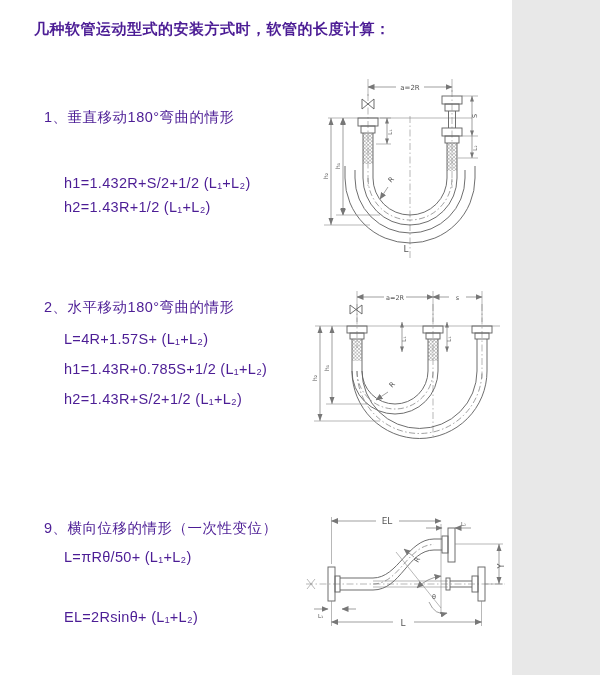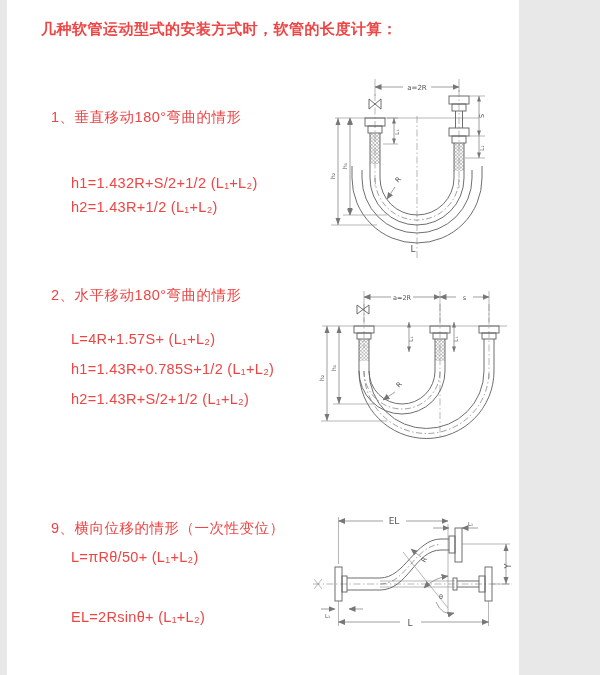--- a/index.html
+++ b/index.html
@@ -1,19 +1,19 @@
 <!DOCTYPE html>
 <html><head>
 <meta charset="utf-8">
 <style>
   html,body{margin:0;padding:0;background:#e8e8e8;}
   .page{
     position:relative;width:512px;height:675px;background:#ffffff;
     font-family:"Liberation Sans","DejaVu Sans",sans-serif;
-    color:#ef4444;overflow:hidden;margin-left:7px;
+    color:#4c1d95;overflow:hidden;
   }
   .title{position:absolute;left:34px;top:20px;font-size:15px;font-weight:bold;letter-spacing:.5px;}
   .sec-heading{position:absolute;font-size:14.5px;font-weight:normal;letter-spacing:.5px;}
   .formula{position:absolute;font-size:14.5px;letter-spacing:.3px;}
   .diagram{position:absolute;}
   svg{display:block;}
   svg text{font-family:"DejaVu Sans","Liberation Sans",sans-serif;fill:#555;}
   .draw{stroke:#666;fill:none;stroke-width:.95;}
   .thin{stroke:#888;fill:none;stroke-width:.6;}
   .dim{stroke:#777;fill:none;stroke-width:.7;}
@@ -96,21 +96,21 @@
     <line class="dim" x1="172" y1="70" x2="172" y2="92"></line>
     <path d="M172,92 l-2,-5.5 4,0 z" fill="#777"></path>
     <text x="177" y="82" font-size="5.5" text-anchor="middle" transform="rotate(-90 177 82)">L₂</text>
 
     <text x="91" y="117" font-size="7" transform="rotate(-45 91 117)">R</text>
     <line class="dim" x1="88" y1="121" x2="80" y2="133" marker-end="url(#m1e)"></line>
 
     <text x="106" y="186" font-size="9" text-anchor="middle">L</text>
   </svg>
 
-  <div class="sec-heading" style="left:44px;top:286px">2、水平移动180°弯曲的情形</div>
+  <div class="sec-heading" style="left:44px;top:298px">2、水平移动180°弯曲的情形</div>
   <div class="formula" style="left:64px;top:331px">L=4R+1.57S+ (L₁+L₂)</div>
   <div class="formula" style="left:64px;top:361px">h1=1.43R+0.785S+1/2 (L₁+L₂)</div>
   <div class="formula" style="left:64px;top:391px">h2=1.43R+S/2+1/2 (L₁+L₂)</div>
 
   <svg class="diagram" style="left:310px;top:286px" width="290" height="170" viewBox="0 0 290 170">
     <defs>
       <pattern id="p2" width="3.5" height="3.5" patternUnits="userSpaceOnUse">
         <path d="M0,0 L3.5,3.5 M3.5,0 L0,3.5" stroke="#8a8a8a" stroke-width=".5"></path>
       </pattern>
       <marker id="m2e" markerUnits="userSpaceOnUse" markerWidth="7" markerHeight="6" refX="6.5" refY="3" orient="auto">

